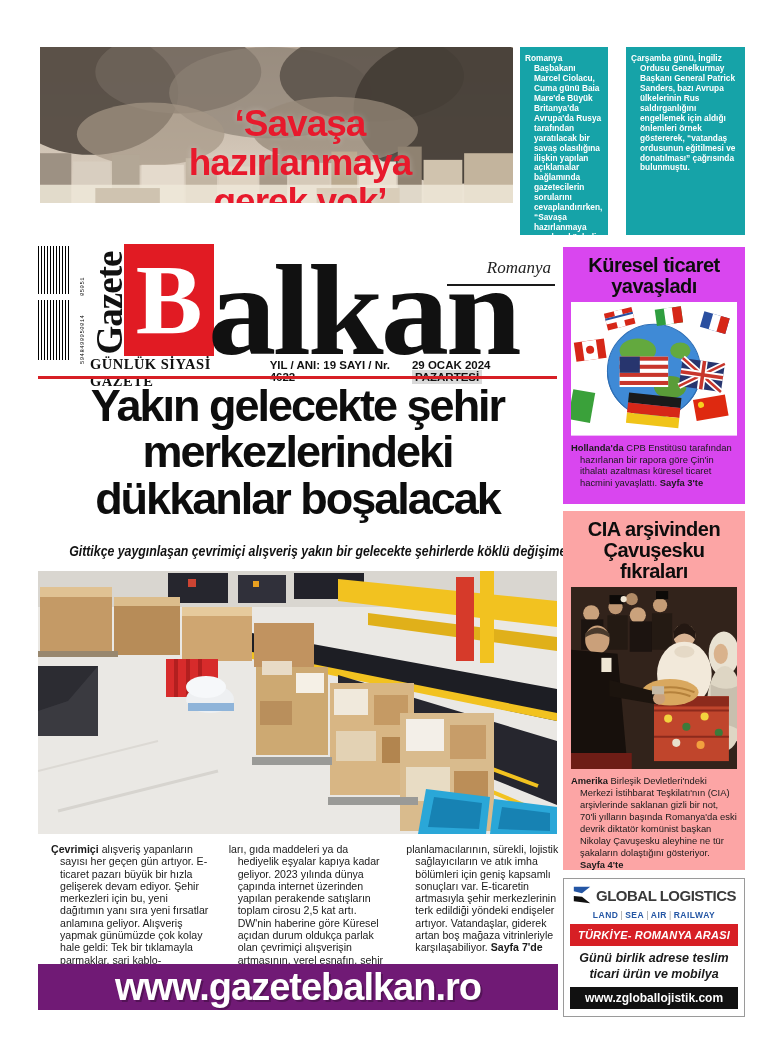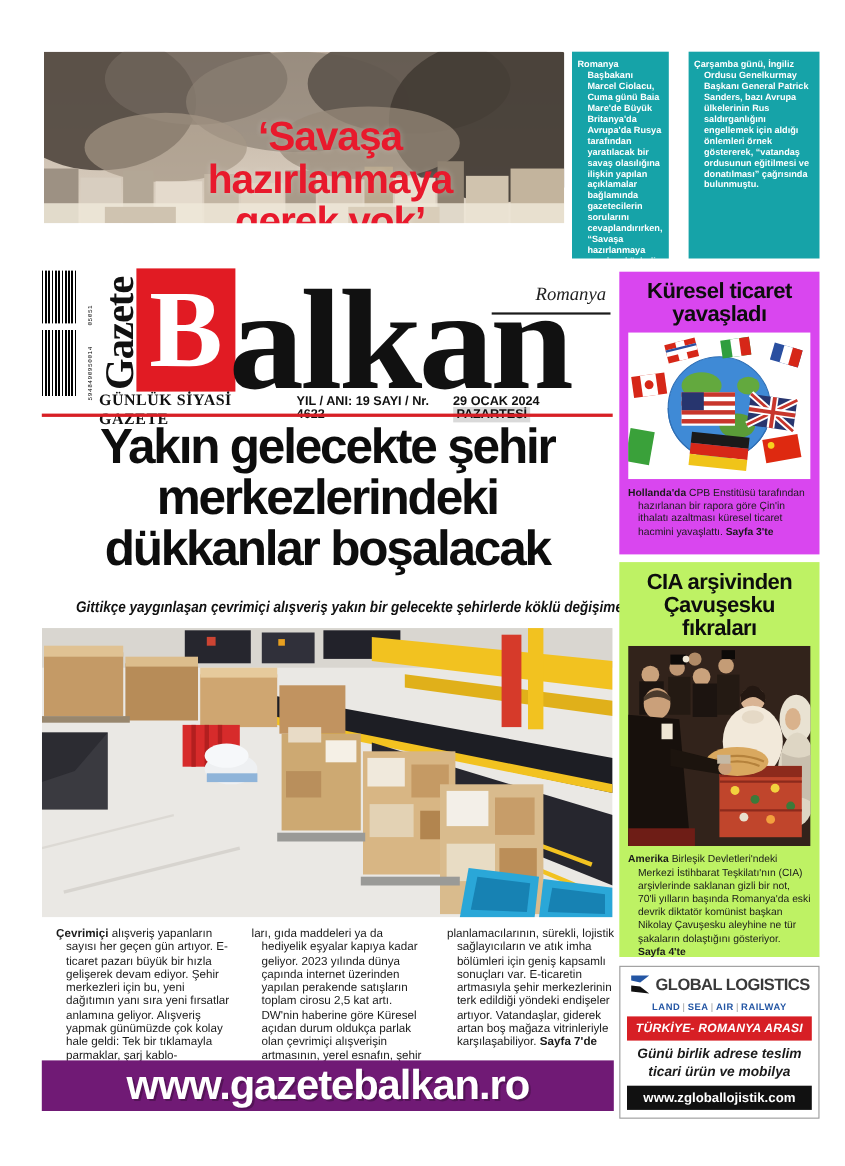--- a/index.html
+++ b/index.html
@@ -85,21 +85,21 @@
     position:absolute; left:38px; top:964px; width:520px; height:46px; background:#701a75;
     display:flex; align-items:center; justify-content:center;
   }
   .url-banner span {
     color:#fff; font-weight:bold; font-size:38px; letter-spacing:-1px;
     text-shadow:2px 2px 0 rgba(0,0,0,.25);
   }
   
   .side-box { position:absolute; left:563px; width:182px; overflow:hidden; padding:8px 8px; }
   .trade-box { top:247px; height:257px; background:#d946ef; }
-  .cia-box   { top:511px; height:359px; background:#bef264; }
+  .cia-box   { top:511px; height:359px; background:#fca5a5; }
   .side-title {
     font-weight:bold; font-size:20px; line-height:1.05; color:#0d0d0d;
     text-align:center; letter-spacing:-.5px; margin-bottom:5px;
   }
   .side-img { width:100%; overflow:hidden; margin-bottom:6px; }
   .side-img svg { display:block; width:100%; }
   .side-text { font-size:9.4px; line-height:1.27; color:#1a1a1a; }
   
   .ad-box {
     position:absolute; left:563px; top:878px; width:182px; height:139px; background:#fff;

